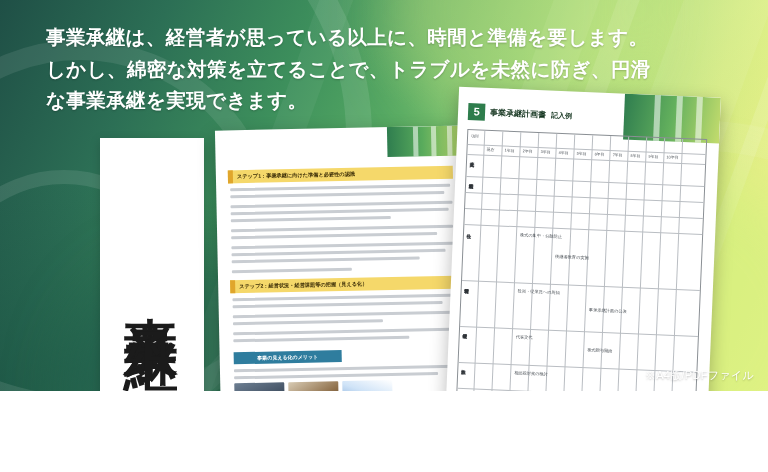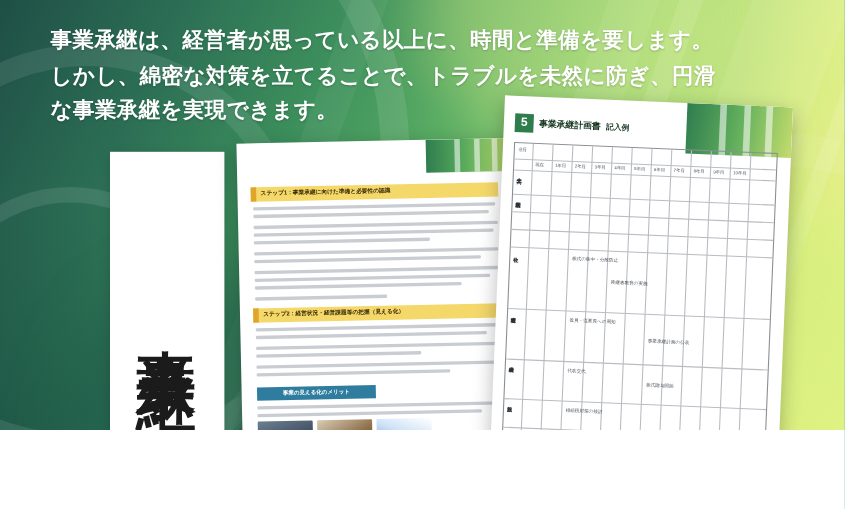--- a/index.html
+++ b/index.html
@@ -415,14 +415,15 @@
       <div class="cellnote" style="left:91px;top:16px;width:14px;font-size:4px;">4年目</div>
       <div class="cellnote" style="left:109px;top:16px;width:14px;font-size:4px;">5年目</div>
       <div class="cellnote" style="left:127px;top:16px;width:14px;font-size:4px;">6年目</div>
       <div class="cellnote" style="left:145px;top:16px;width:14px;font-size:4px;">7年目</div>
       <div class="cellnote" style="left:163px;top:16px;width:14px;font-size:4px;">8年目</div>
       <div class="cellnote" style="left:181px;top:16px;width:14px;font-size:4px;">9年目</div>
       <div class="cellnote" style="left:199px;top:16px;width:16px;font-size:4px;">10年目</div>
     </div>
   </div>
 
+  <div class="footnote">※A4版/PDFファイル</div>
 
 </div>
 
 </body></html>

